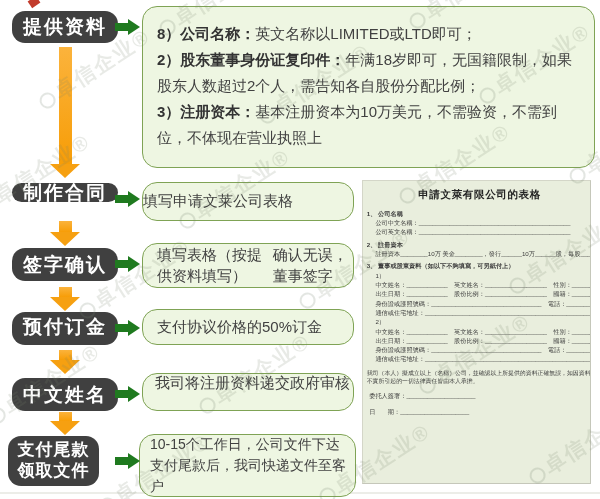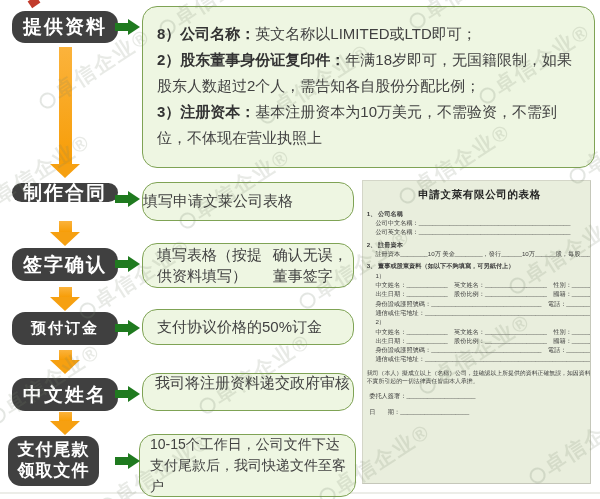--- a/index.html
+++ b/index.html
@@ -7,21 +7,21 @@
   .canvas{position:relative;width:600px;height:499px;background:#ffffff;overflow:hidden;}
 
   
   .pill{position:absolute;left:12px;width:106px;background:#404040;border-radius:13px;
         color:#fff;font-weight:bold;display:flex;flex-direction:column;align-items:center;
         justify-content:center;text-align:center;letter-spacing:2px;z-index:2;}
   .pill span{display:block;line-height:1.22;}
   .p1{top:11px;height:32px;font-size:19px;}
   .p2{top:183px;height:19px;font-size:19px;}
   .p3{top:248px;height:33px;font-size:19px;}
-  .p4{top:312px;height:33px;font-size:15px;}
+  .p4{top:312px;height:33px;font-size:19px;font-family:Liberation Mono, monospace;}
   .p5{top:378px;height:33px;font-size:19px;}
   .p6{top:436px;left:8px;width:91px;height:50px;font-size:17px;letter-spacing:1px;}
 
   
   .rarrow{position:absolute;width:25px;height:16px;z-index:2;}
   .rarrow .shaft{position:absolute;left:0;top:4px;width:13px;height:8px;background:#1f7a1f;}
   .rarrow .head{position:absolute;left:13px;top:0;width:0;height:0;
     border-top:8px solid transparent;border-bottom:8px solid transparent;border-left:12px solid #1f7a1f;}
 
   

